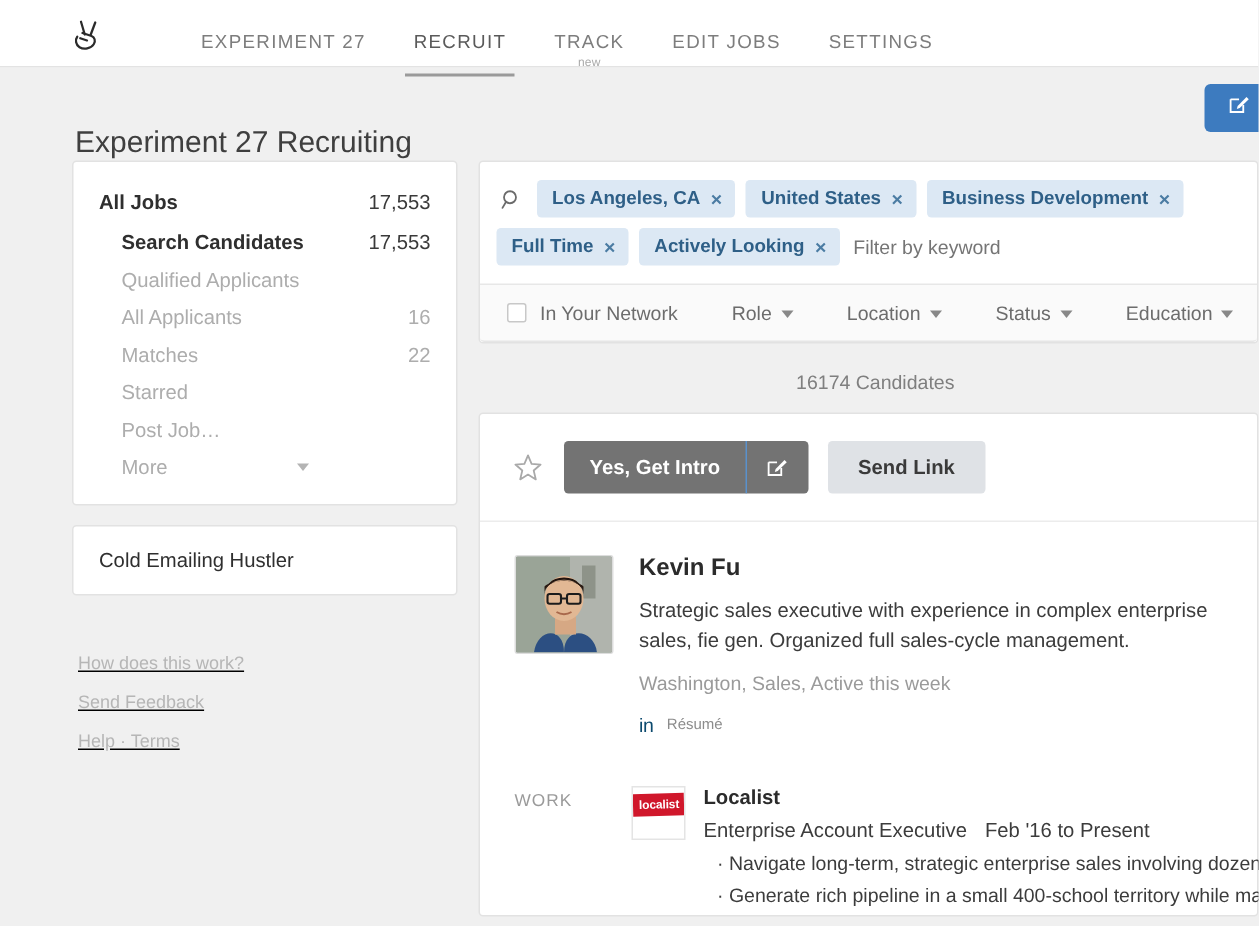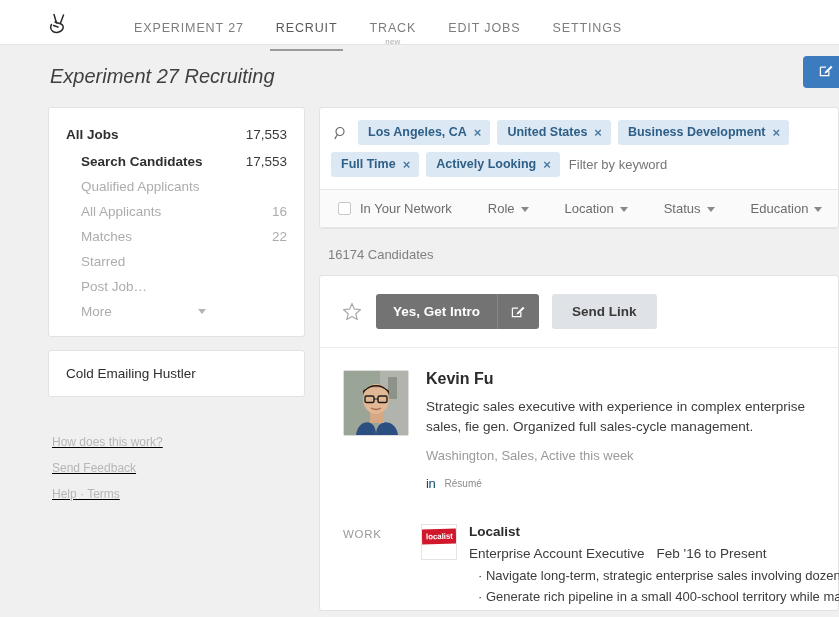--- a/index.html
+++ b/index.html
@@ -35,23 +35,22 @@
     height: 2px; background: #9a9a9a;
   }
   .navlink .sup {
     position: absolute; left: 50%; transform: translateX(-50%);
     bottom: 5px; font-size: 8px; letter-spacing: 0.02em; color: #a9a9a9;
   }
 
   
   .pagehead {
     height: 62px; position: relative;
-    display: flex; align-items: center;
+    display: flex; align-items: flex-end;
     padding-left: 50px;
-    font-style: italic;
   }
   .pagetitle { font-size: 20px; color: #3f3f3f; font-weight: 400; }
   .headbtn {
     position: absolute; right: -10px; top: 11px;
     width: 46px; height: 32px; border-radius: 4px;
     background: #3d7bbf; display: flex; align-items: center; justify-content: center;
     cursor: pointer; border: none;
   }
 
   
@@ -111,21 +110,21 @@
   }
   .chk { width: 13px; height: 13px; border: 1px solid #c8c8c8; border-radius: 2px;
     background: #fff; margin-right: 9px; cursor: pointer; flex: 0 0 13px; }
   .fl-item { font-size: 13px; color: #6c6c6c; margin-right: 36px; cursor: pointer; }
   .fl-item:first-of-type { margin-right: 48px; }
   .fl-caret { display: inline-block; margin-left: 6px;
     border-left: 4px solid transparent; border-right: 4px solid transparent;
     border-top: 5px solid #888; vertical-align: middle; }
 
   
-  .countline { font-size: 13px; color: #7f7f7f; padding: 18px 0 13px 9px; }
+  .countline { font-size: 13px; color: #7f7f7f; padding: 18px 0 13px 9px; text-align: center; }
   .reslist { background: #fff; border: 1px solid #e2e2e2; border-radius: 3px; }
   .actionrow {
     display: flex; align-items: center; gap: 13px;
     padding: 18px 0 18px 21px; border-bottom: 1px solid #ececec;
   }
   .star { width: 22px; height: 22px; cursor: pointer; }
   .btn-primary {
     display: flex; align-items: stretch; background: #737373;
     border-radius: 3px; overflow: hidden; cursor: pointer;
   }

